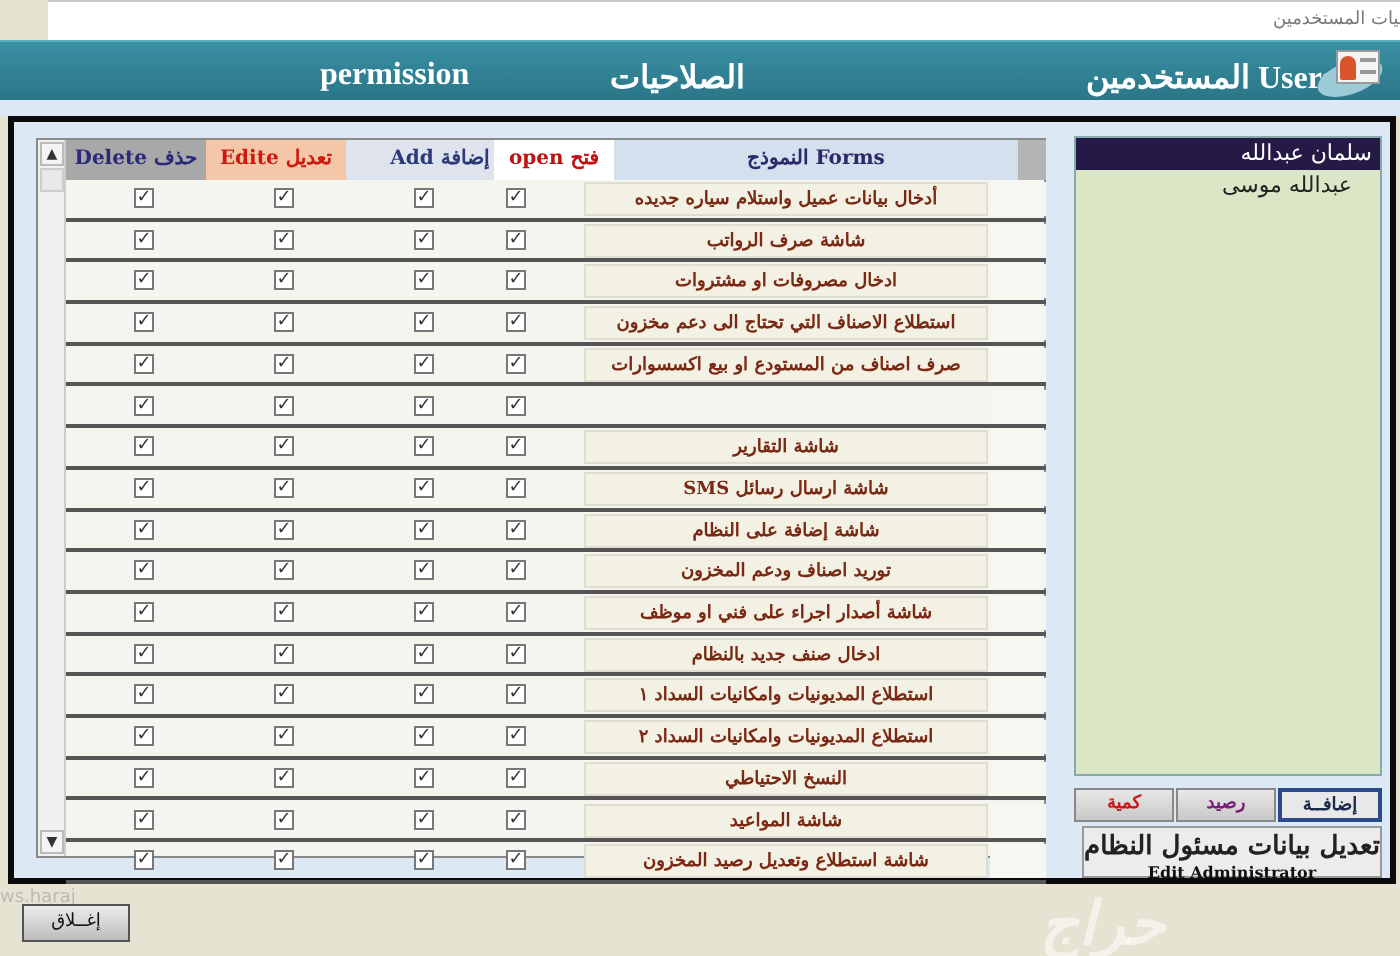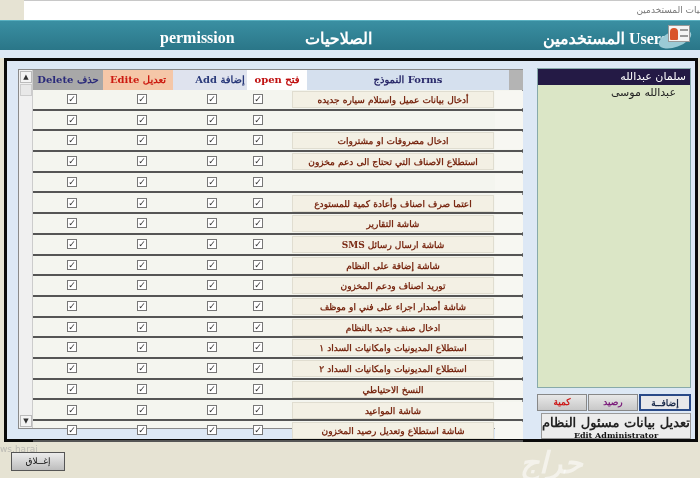--- a/index.html
+++ b/index.html
@@ -187,20 +187,21 @@
           <div class="cb" style="left: 174px;">✓</div>
           <div class="cb" style="left: 220px;">✓</div>
           <div class="fname">أدخال بيانات عميل واستلام سياره جديده</div>
           <div class="tail"></div>
         </div>
         <div class="row" style="top: 20.7px;">
           <div class="cb" style="left: 34px;">✓</div>
           <div class="cb" style="left: 104px;">✓</div>
           <div class="cb" style="left: 174px;">✓</div>
           <div class="cb" style="left: 220px;">✓</div>
+          <div class="fname">شاشة صرف الرواتب</div>
           <div class="tail"></div>
         </div>
         <div class="row" style="top: 41.4px;">
           <div class="cb" style="left: 34px;">✓</div>
           <div class="cb" style="left: 104px;">✓</div>
           <div class="cb" style="left: 174px;">✓</div>
           <div class="cb" style="left: 220px;">✓</div>
           <div class="fname">ادخال مصروفات او مشتروات</div>
           <div class="tail"></div>
         </div>
@@ -210,28 +211,28 @@
           <div class="cb" style="left: 174px;">✓</div>
           <div class="cb" style="left: 220px;">✓</div>
           <div class="fname">استطلاع الاصناف التي تحتاج الى دعم مخزون</div>
           <div class="tail"></div>
         </div>
         <div class="row" style="top: 82.8px;">
           <div class="cb" style="left: 34px;">✓</div>
           <div class="cb" style="left: 104px;">✓</div>
           <div class="cb" style="left: 174px;">✓</div>
           <div class="cb" style="left: 220px;">✓</div>
+          <div class="fname">صرف  اصناف من المستودع او بيع اكسسوارات</div>
           <div class="tail"></div>
         </div>
         <div class="row" style="top: 103.5px;">
           <div class="cb" style="left: 34px;">✓</div>
           <div class="cb" style="left: 104px;">✓</div>
           <div class="cb" style="left: 174px;">✓</div>
           <div class="cb" style="left: 220px;">✓</div>
-          <div class="fname">اعتما صرف اصناف وأعادة كمية للمستودع</div>
           <div class="tail"></div>
         </div>
         <div class="row" style="top: 124.2px;">
           <div class="cb" style="left: 34px;">✓</div>
           <div class="cb" style="left: 104px;">✓</div>
           <div class="cb" style="left: 174px;">✓</div>
           <div class="cb" style="left: 220px;">✓</div>
           <div class="fname">شاشة التقارير</div>
           <div class="tail"></div>
         </div>

